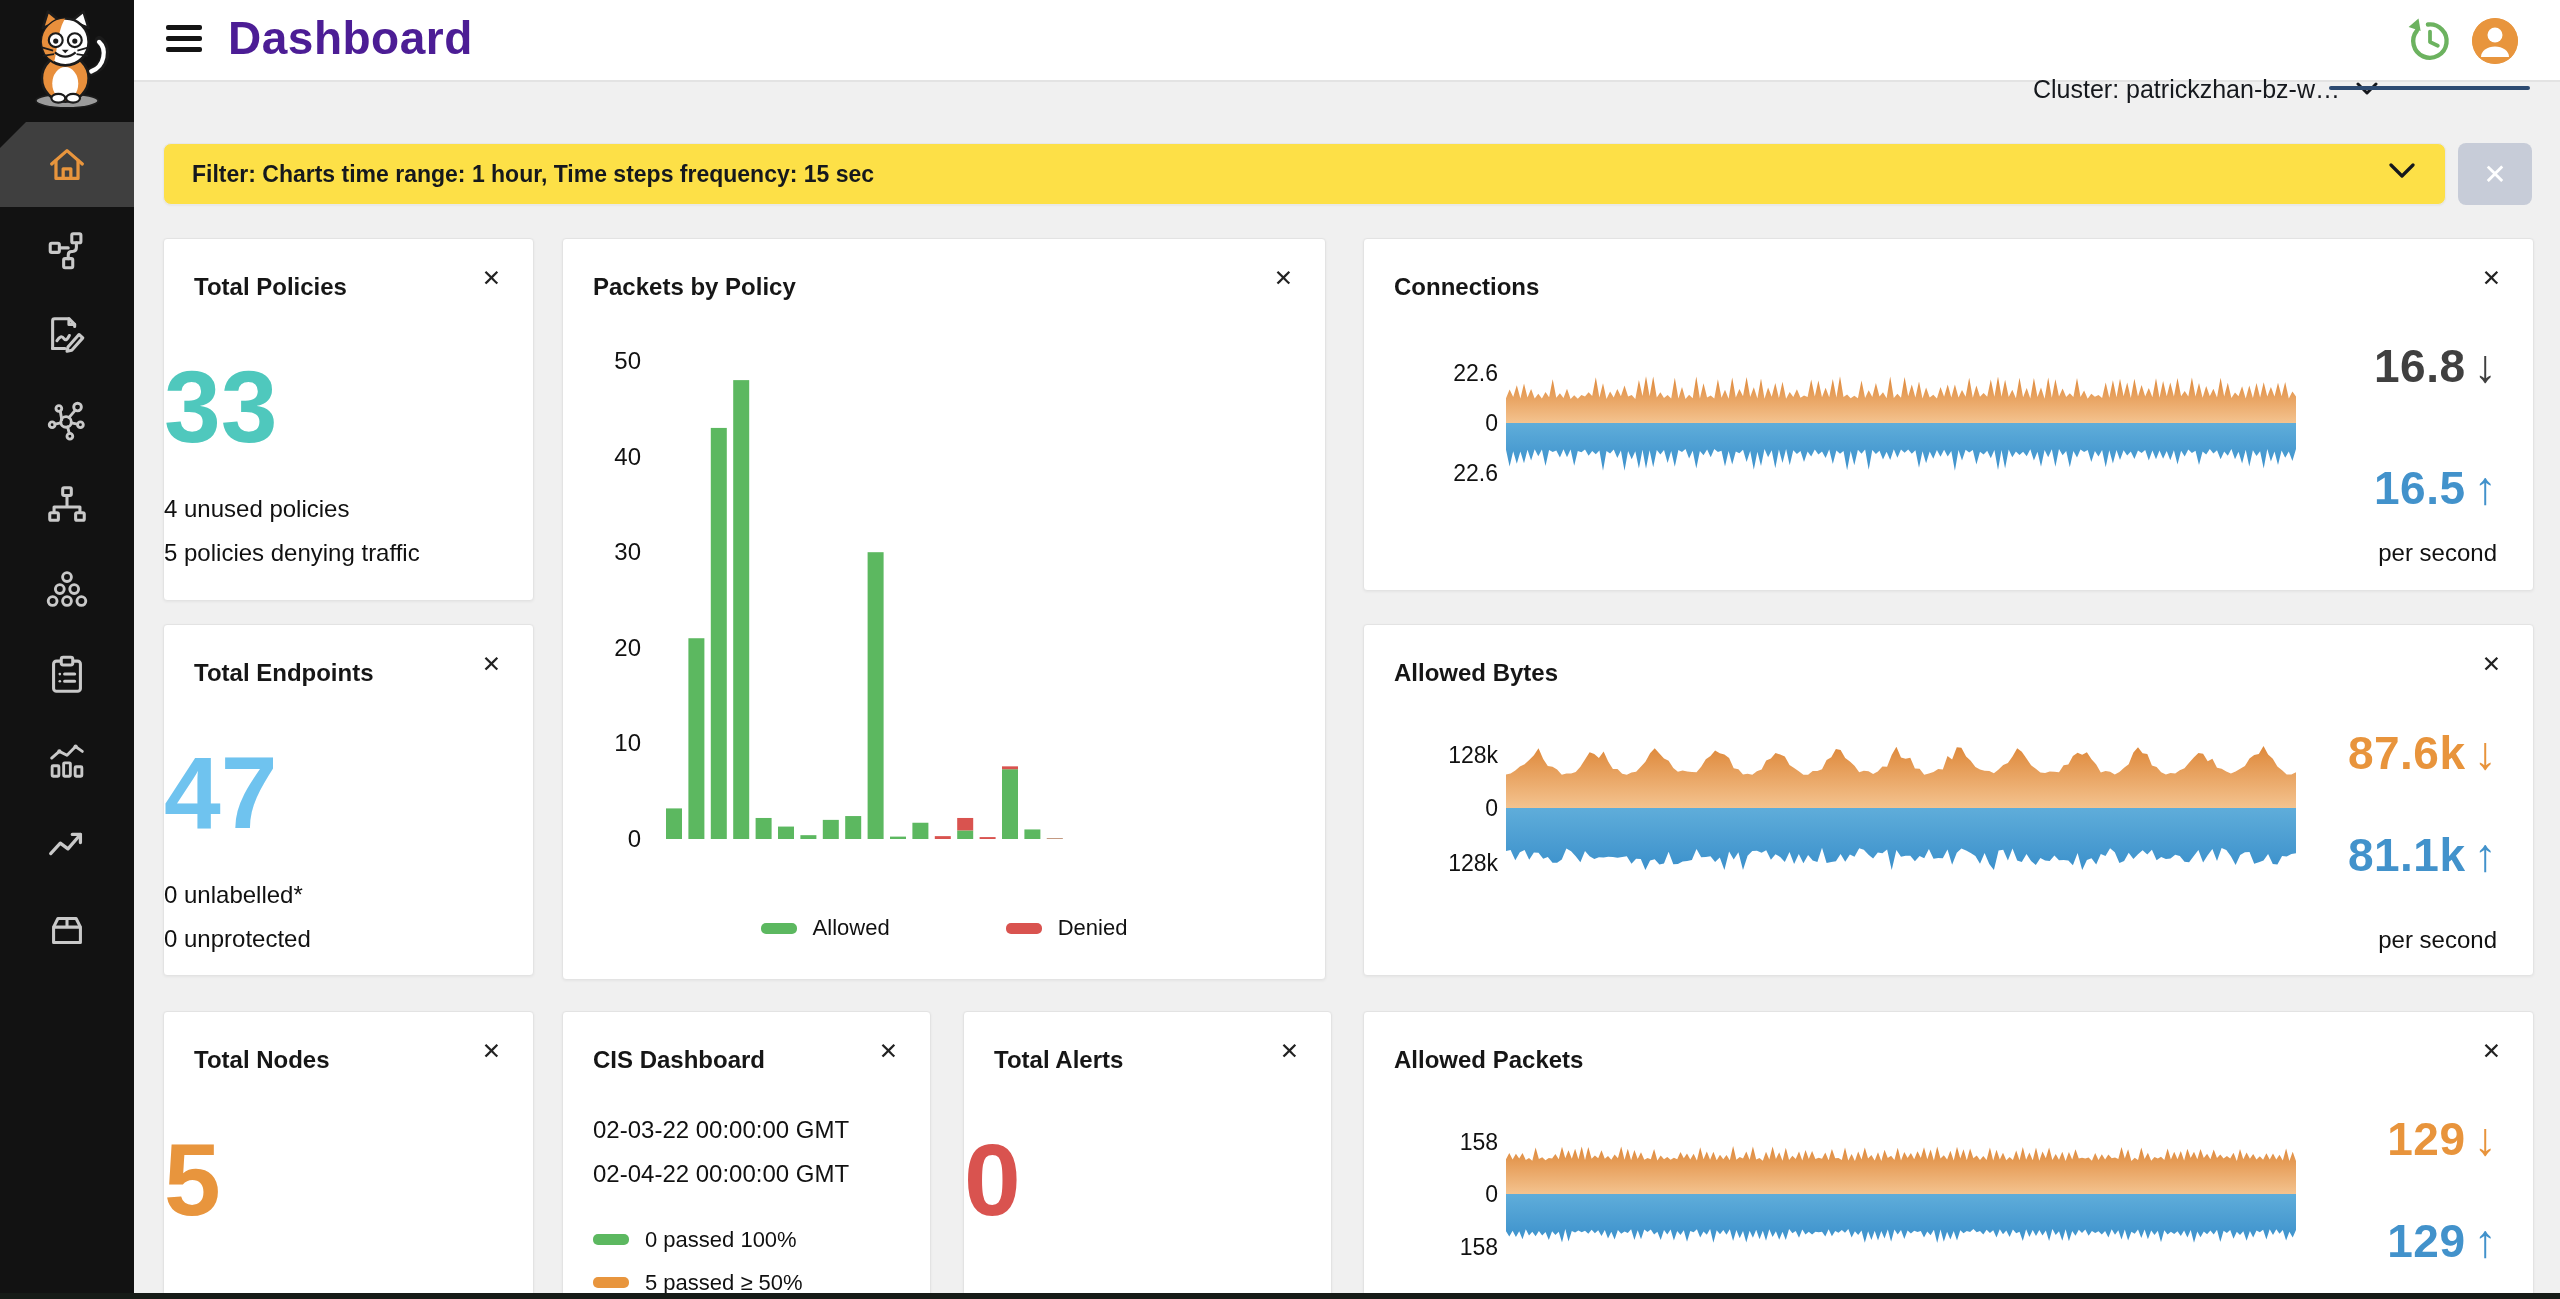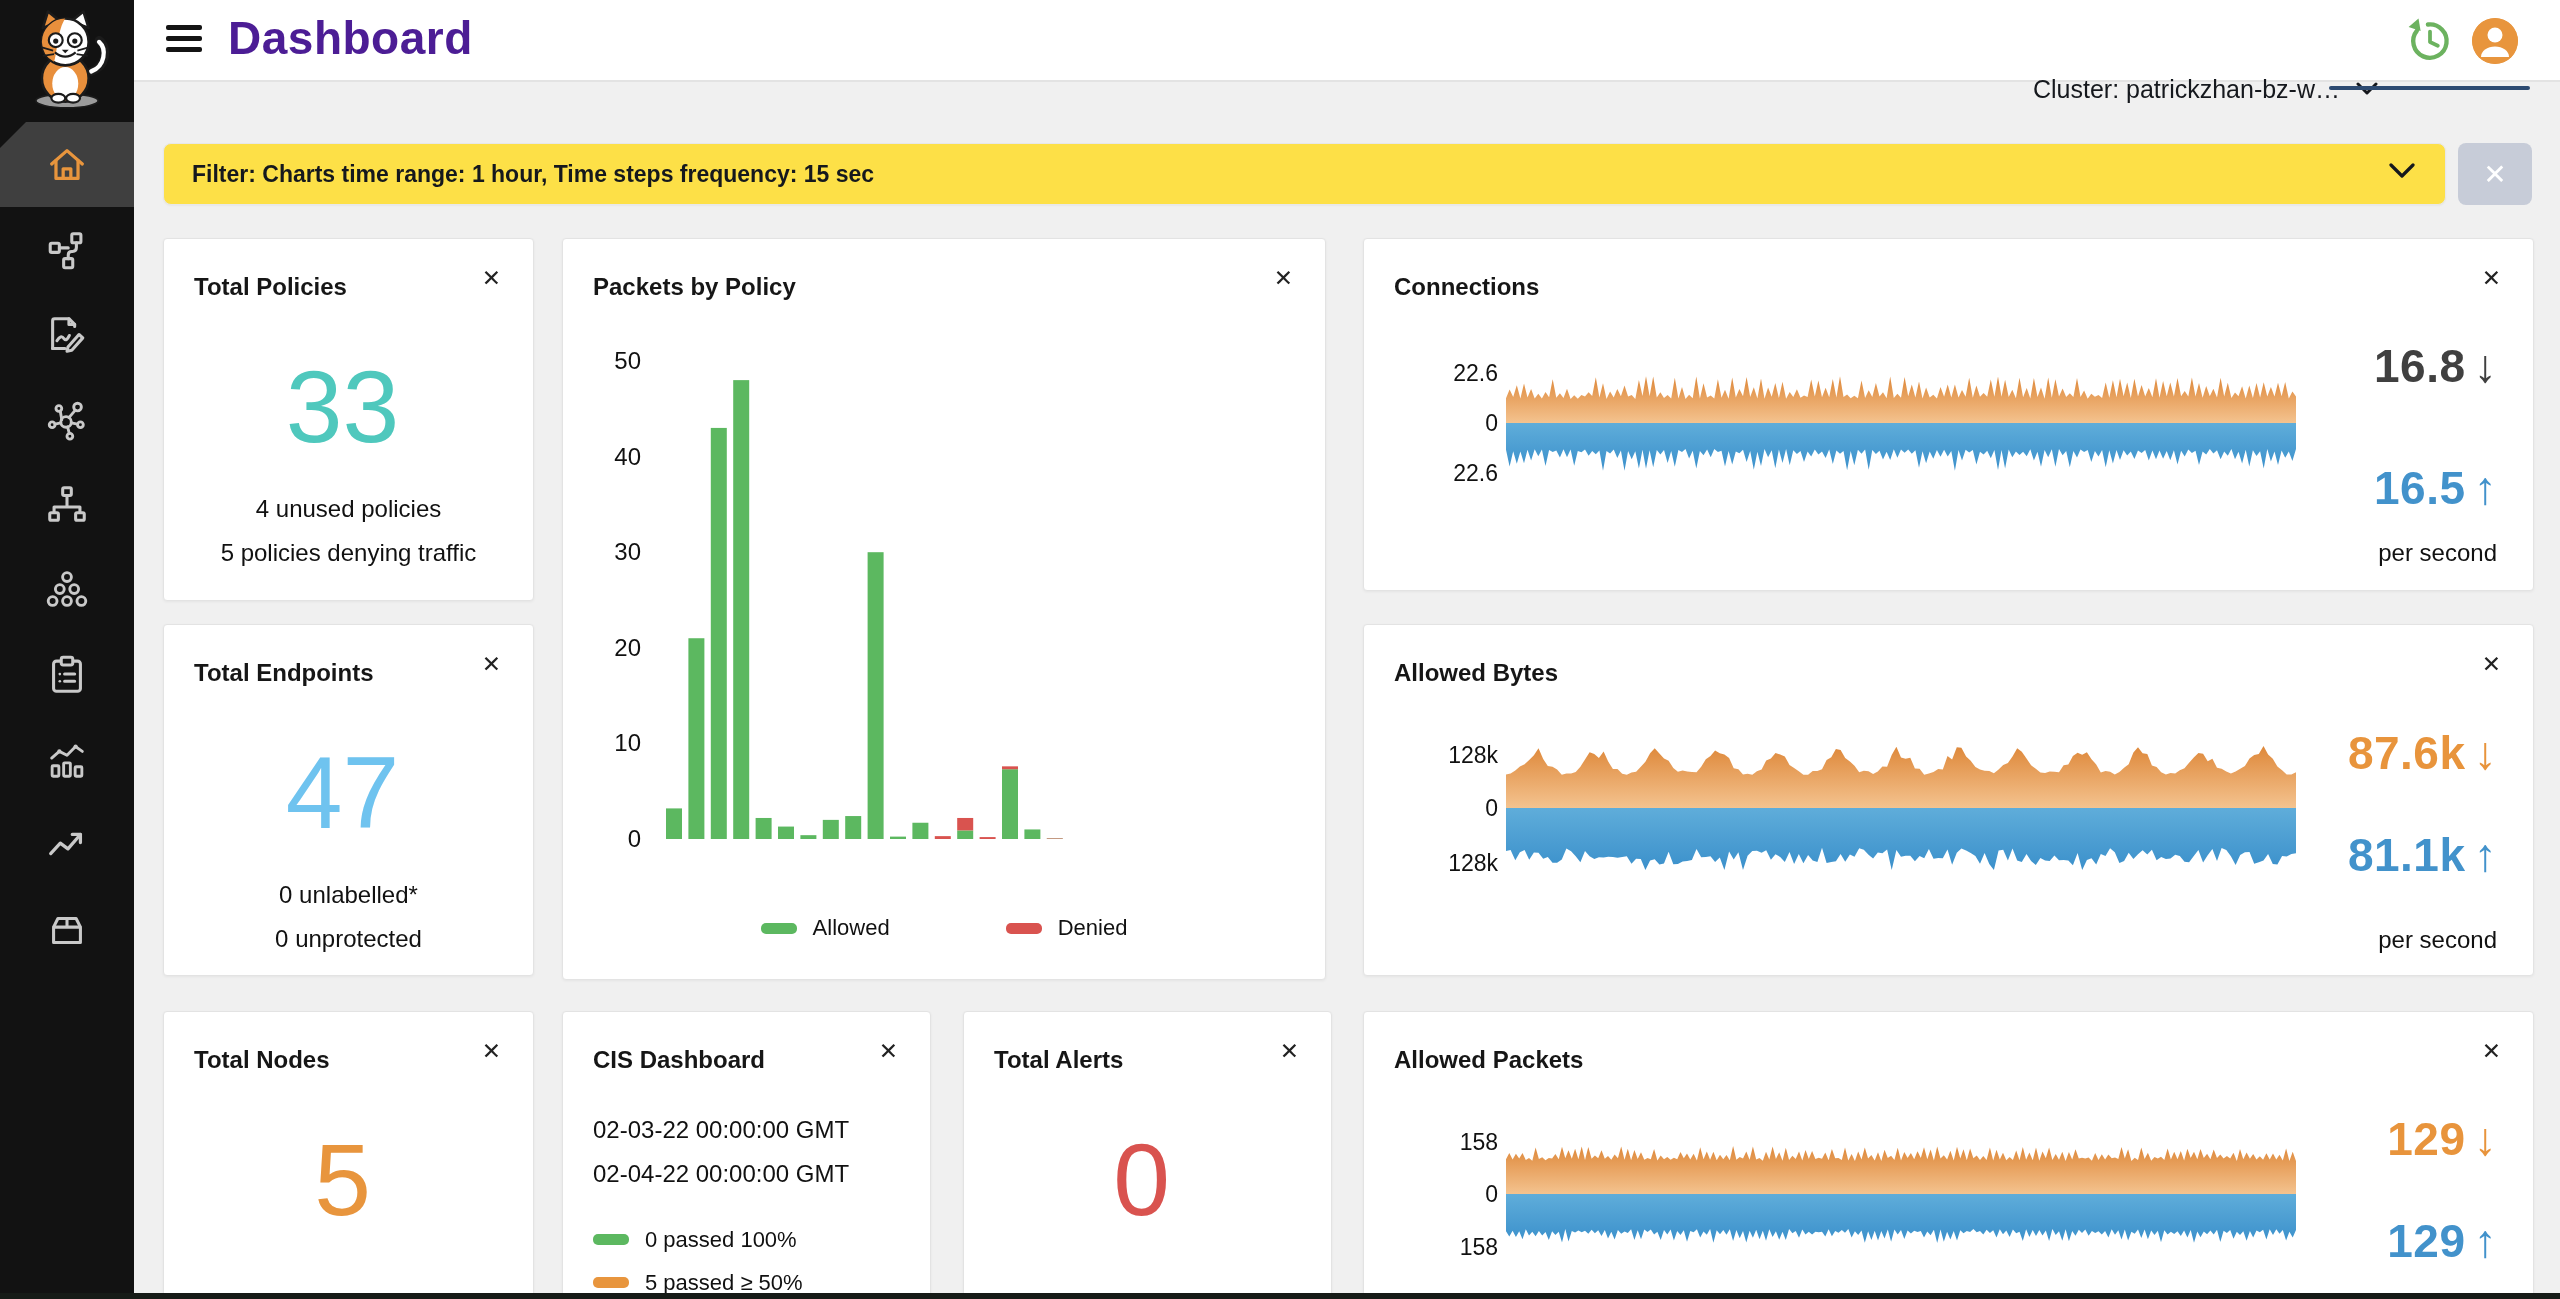--- a/index.html
+++ b/index.html
@@ -27,22 +27,22 @@
   .filterbar { position:absolute; left:163px; top:143px; width:2283px; height:62px; background:#fde047; border:1px solid #e8e8e8; border-radius:8px; box-shadow:0 1px 2px rgba(0,0,0,.04); display:flex; align-items:center; cursor:pointer; }
   .filterbar .ftext { margin-left:28px; font-size:23px; font-weight:700; color:#15181d; }
   .filterbar .fchev { position:absolute; right:30px; top:19px; }
   .filter-clear { position:absolute; left:2458px; top:143px; width:74px; height:62px; background:#c7ccd8; border:none; border-radius:8px; color:#ffffff; font-size:28px; cursor:default; }
 
   
   .card { position:absolute; background:#ffffff; border:1px solid #e3e3e3; border-radius:4px; box-shadow:0 1px 3px rgba(0,0,0,.05); }
   .card-title { position:absolute; left:30px; top:34px; font-size:24px; font-weight:700; color:#161616; }
   .close-btn { position:absolute; right:32px; top:28px; background:none; border:none; font-size:23px; color:#222; cursor:pointer; line-height:1; }
 
-  .stat-value { position:absolute; left:0; right:12px; top:112px; text-align:center; font-size:102px; font-weight:400; line-height:1.1; }
-  .stat-subs { position:absolute; left:0; right:0; top:248px; text-align:center; font-size:24px; color:#111; line-height:44px; }
+  .stat-value { position:absolute; left:0; right:12px; top:112px; text-align:left; font-size:102px; font-weight:700; line-height:1.1; }
+  .stat-subs { position:absolute; left:0; right:0; top:248px; text-align:left; font-size:24px; color:#111; line-height:44px; }
 
   
   .ax { position:absolute; left:26px; width:108px; text-align:right; font-size:23px; color:#111; transform:translateY(-50%); }
   .wave-svg { position:absolute; left:142px; }
   .rate { position:absolute; right:36px; width:420px; text-align:right; font-size:46px; font-weight:700; letter-spacing:.5px; }
   .rate .arrow { margin-left:8px; }
   .unit { position:absolute; right:36px; top:300px; width:300px; text-align:right; font-size:24px; color:#111; }
 
   
   #packets-svg { position:absolute; left:0; top:70px; }

